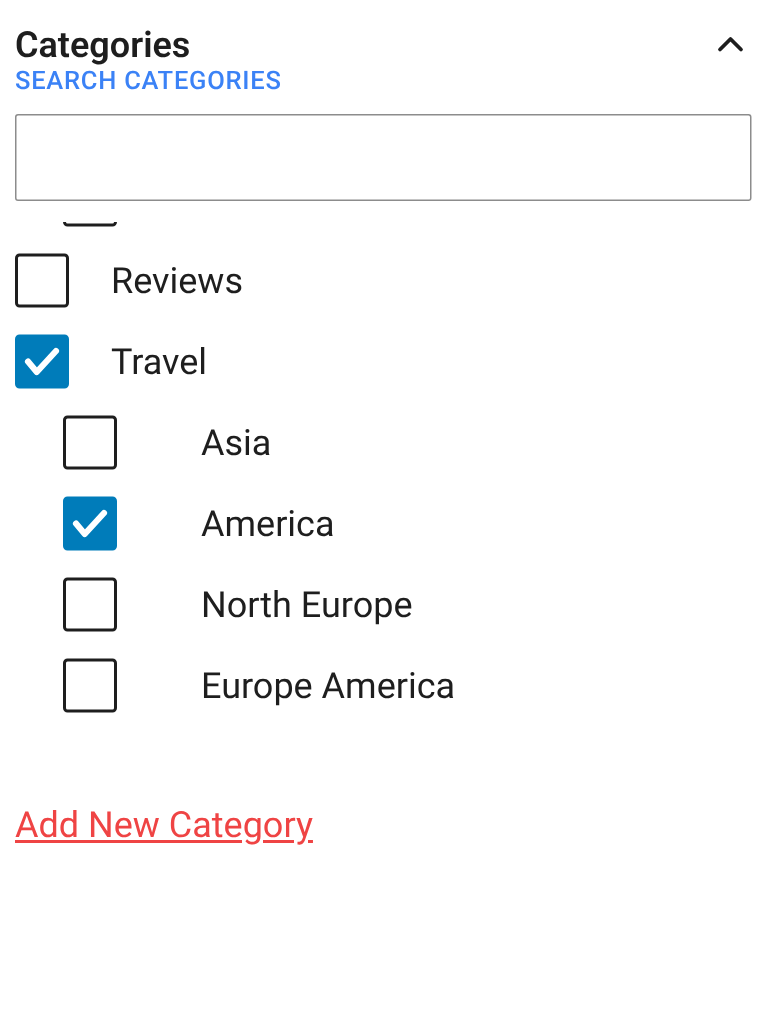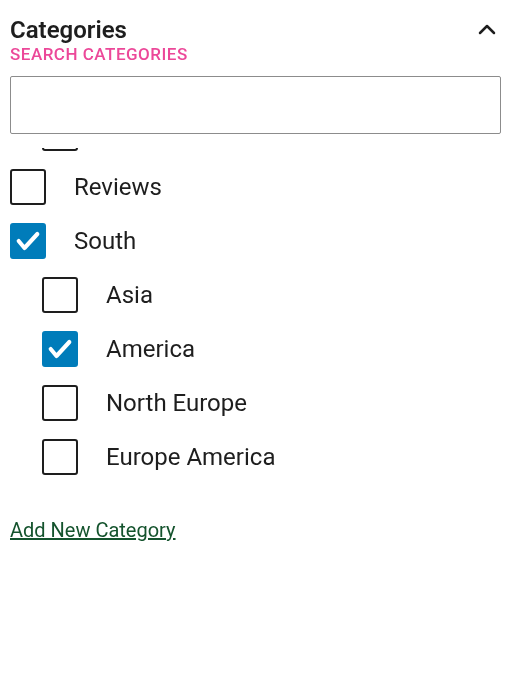--- a/index.html
+++ b/index.html
@@ -34,21 +34,21 @@
     }
     .chevron svg {
       width: 24px;
       height: 24px;
     }
     .search-label {
       font-size: 17px;
       font-weight: 500;
       letter-spacing: 0.5px;
       text-transform: uppercase;
-      color: #ec4899;
+      color: #3b82f6;
       margin-bottom: 12px;
     }
     .search-input {
       width: 100%;
       height: 58px;
       border: 1px solid #8c8c8c;
       border-radius: 2px;
       padding: 0 12px;
       font-size: 18px;
       margin-bottom: 14px;
@@ -59,21 +59,21 @@
     }
     .category-list-inner {
       margin-top: -42px;
     }
     .category-item {
       display: flex;
       align-items: center;
       padding: 9px 0;
     }
     .indent-0 { padding-left: 0; }
-    .indent-1 { padding-left: 32px; }
+    .indent-1 { padding-left: 32px; gap: 28px; }
     .checkbox {
       width: 36px;
       height: 36px;
       border: 2px solid #1e1e1e;
       border-radius: 3px;
       margin-right: 28px;
       display: flex;
       align-items: center;
       justify-content: center;
       flex-shrink: 0;
@@ -90,23 +90,23 @@
     }
     .checkbox.checked svg {
       display: block;
     }
     .category-label {
       font-size: 24px;
       color: #1e1e1e;
     }
     .add-new-link {
       display: inline-block;
-      margin-top: 34px;
-      font-size: 20px;
-      color: #14532d;
+      margin-top: 52px;
+      font-size: 24px;
+      color: #ef4444;
       text-decoration: underline;
       cursor: pointer;
     }
   </style>
 </head>
 <body>
 
 
 
 <div class="panel-header">
@@ -129,21 +129,21 @@
       <div class="category-item indent-0">
         <div class="checkbox"></div>
         <span class="category-label">Reviews</span>
       </div>
       <div class="category-item indent-0">
         <div class="checkbox checked">
           <svg viewBox="0 0 24 24" fill="none" stroke="#fff" stroke-width="3.5" stroke-linecap="round" stroke-linejoin="round">
             <polyline points="4 12 9 18 20 6"></polyline>
           </svg>
         </div>
-        <span class="category-label">South</span>
+        <span class="category-label">Travel</span>
       </div>
       <div class="category-item indent-1">
         <div class="checkbox"></div>
         <span class="category-label">Asia</span>
       </div>
       <div class="category-item indent-1">
         <div class="checkbox checked">
           <svg viewBox="0 0 24 24" fill="none" stroke="#fff" stroke-width="3.5" stroke-linecap="round" stroke-linejoin="round">
             <polyline points="4 12 9 18 20 6"></polyline>
           </svg>

